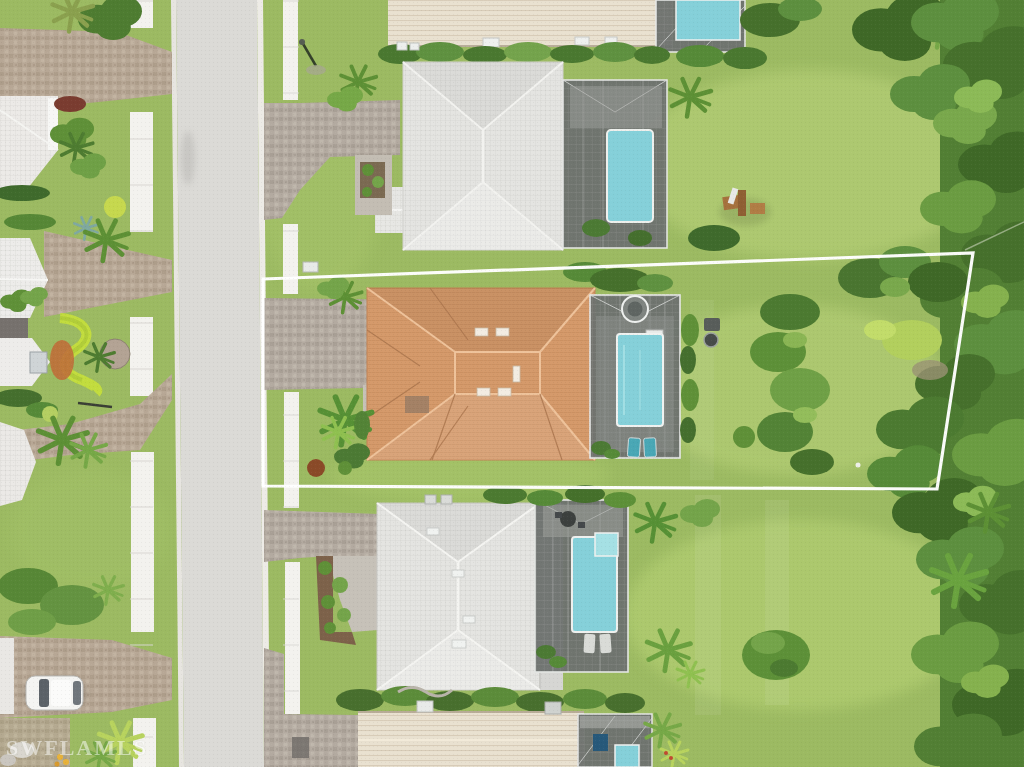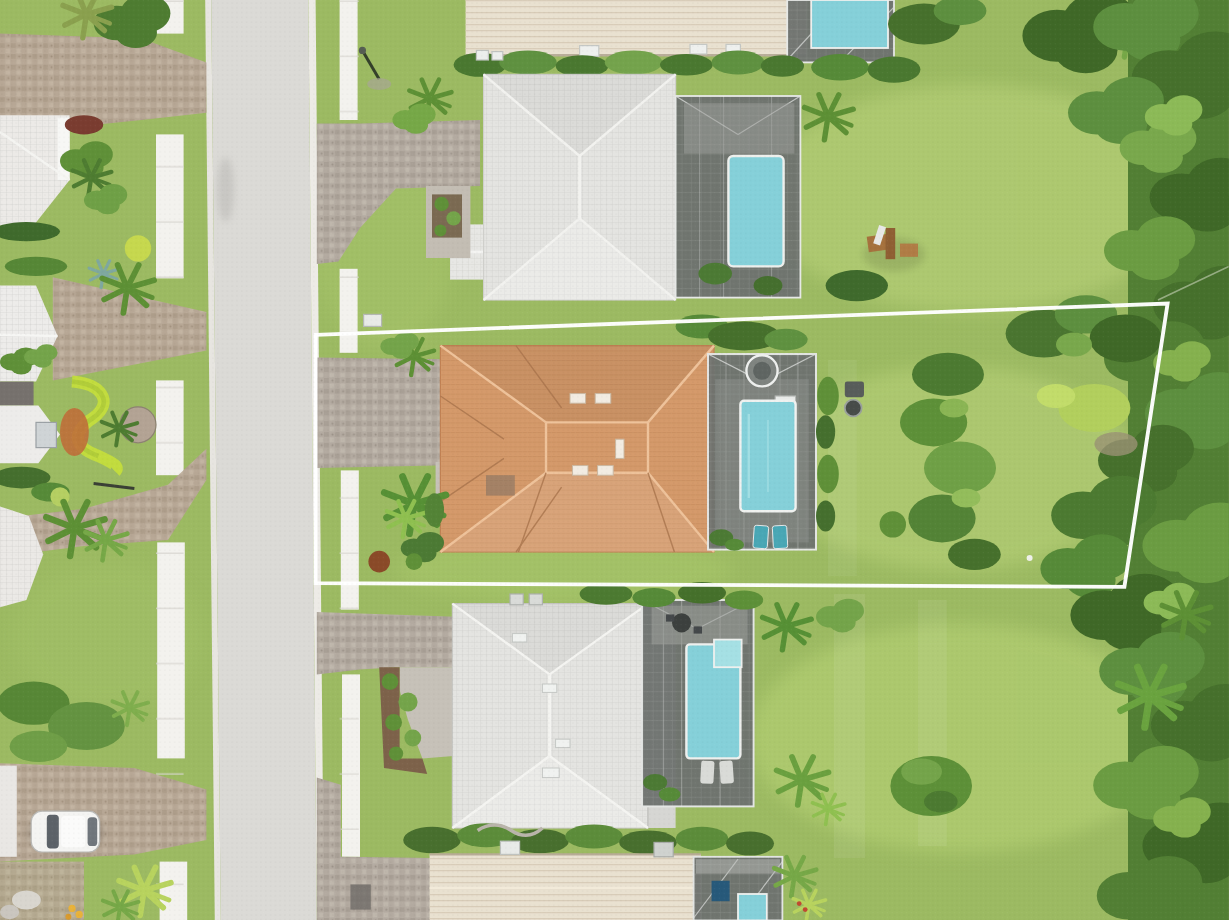--- a/index.html
+++ b/index.html
@@ -510,13 +510,14 @@
   <rect x="13" y="3" width="10" height="28" rx="3" fill="#5c6268"></rect>
   <rect x="25" y="4" width="20" height="26" rx="3" fill="#fbfbfa"></rect>
   <rect x="47" y="5" width="8" height="24" rx="3" fill="#70767c"></rect>
 </g>
 
 <polygon points="263,279 973,253 937,489 263,486" fill="none" stroke="#ffffff" stroke-width="3.2" stroke-linejoin="miter" opacity="0.97"></polygon>
 
 <rect x="0" y="0" width="1024" height="767" fill="url(#grainP)" opacity="0.045"></rect>
 </svg>
 
+<div class="watermark">SWFLAMLS</div>
 </div>
 
 </body></html>

